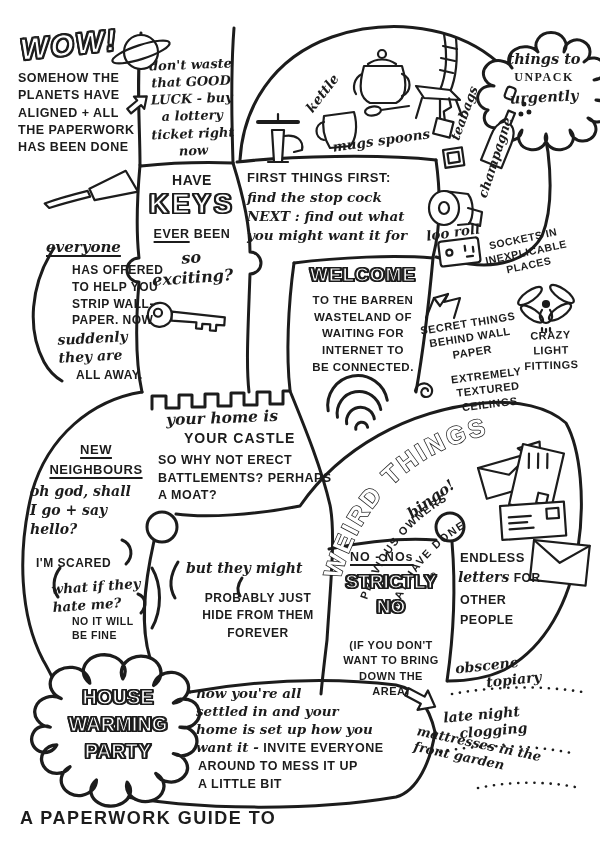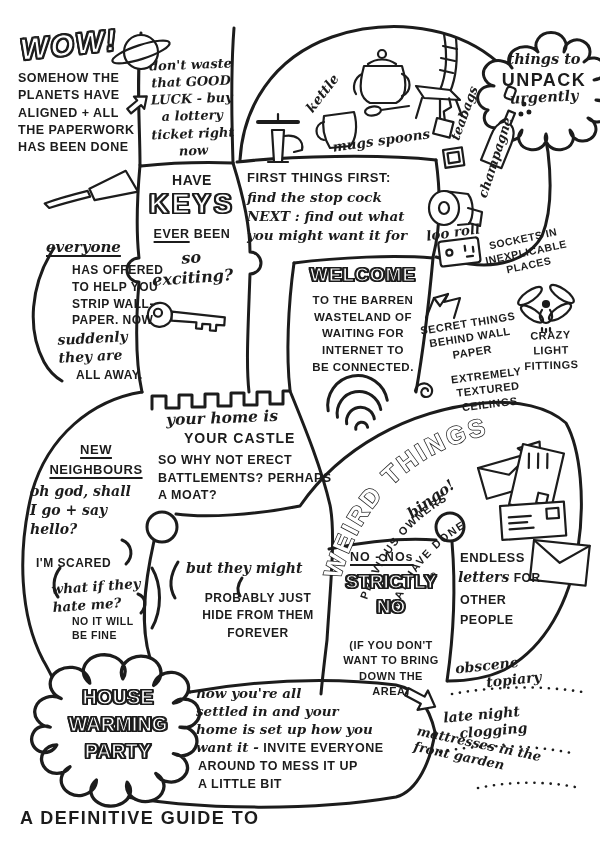--- a/index.html
+++ b/index.html
@@ -243,21 +243,21 @@
   <div class="t script u" style="left:46px;top:238px;font-size:15px;">everyone</div>
   <div class="t print ml" style="left:40px;top:262px;font-size:12px;line-height:1.4;margin-left:32px;">HAS OFFERED
 TO HELP YOU
 STRIP WALL-
 PAPER. NOW</div>
   <div class="t script ml" style="left:58px;top:330px;font-size:14px;line-height:1.25;transform:rotate(-3deg);">suddenly
 they are</div>
   <div class="t print" style="left:76px;top:368px;font-size:12px;">ALL AWAY.</div>
 
   <div class="t script ctr" style="left:498px;top:50px;width:92px;font-size:14.5px;">things to</div>
-  <div class="t print ctr" style="left:498px;top:70px;width:92px;font-size:18px;letter-spacing:1.5px;">UNPACK</div>
+  <div class="t print ctr" style="left:498px;top:70px;width:92px;font-size:12px;letter-spacing:1.5px;font-family:Liberation Serif, serif;">UNPACK</div>
   <div class="t script ctr" style="left:498px;top:88px;width:92px;font-size:14.5px;transform:rotate(-3deg);">urgently</div>
 
   <div class="t script" style="left:300px;top:85px;font-size:13.5px;transform:rotate(-52deg);">kettle</div>
   <div class="t script" style="left:332px;top:132px;font-size:13.5px;transform:rotate(-8deg);">mugs spoons</div>
   <div class="t script ctr" style="left:436px;top:106px;width:56px;font-size:13px;transform:rotate(-70deg);">teabags</div>
   <div class="t script ctr" style="left:450px;top:150px;width:90px;font-size:13px;transform:rotate(-72deg);">champagne</div>
   <div class="t script" style="left:426px;top:224px;font-size:13.5px;transform:rotate(-8deg);">loo roll</div>
 
   <div class="t bubble ctr" style="left:300px;top:264px;width:126px;font-size:19px;letter-spacing:1px;">WELCOME</div>
   <div class="t print ml ctr" style="left:300px;top:292px;width:126px;font-size:11.5px;line-height:1.45;">TO THE BARREN
@@ -334,15 +334,15 @@
   <div class="t" style="left:196px;top:738px;">
     <span class="script" style="font-size:13.5px;">want it -</span>
     <span class="print" style="font-size:12.5px;">INVITE EVERYONE</span>
   </div>
   <div class="t script ml" style="left:196px;top:684px;font-size:13.5px;line-height:1.35;">now you're all
 settled in and your
 home is set up how you</div>
   <div class="t print ml" style="left:198px;top:758px;font-size:12.5px;line-height:1.4;">AROUND TO MESS IT UP
 A LITTLE BIT</div>
 
-  <div class="t print" style="left:20px;top:808px;font-size:18px;letter-spacing:1.5px;">A DEFINITIVE GUIDE TO</div>
+  <div class="t print" style="left:20px;top:808px;font-size:18px;letter-spacing:1.5px;">A PAPERWORK GUIDE TO</div>
 
 </div>
 
 </body></html>

